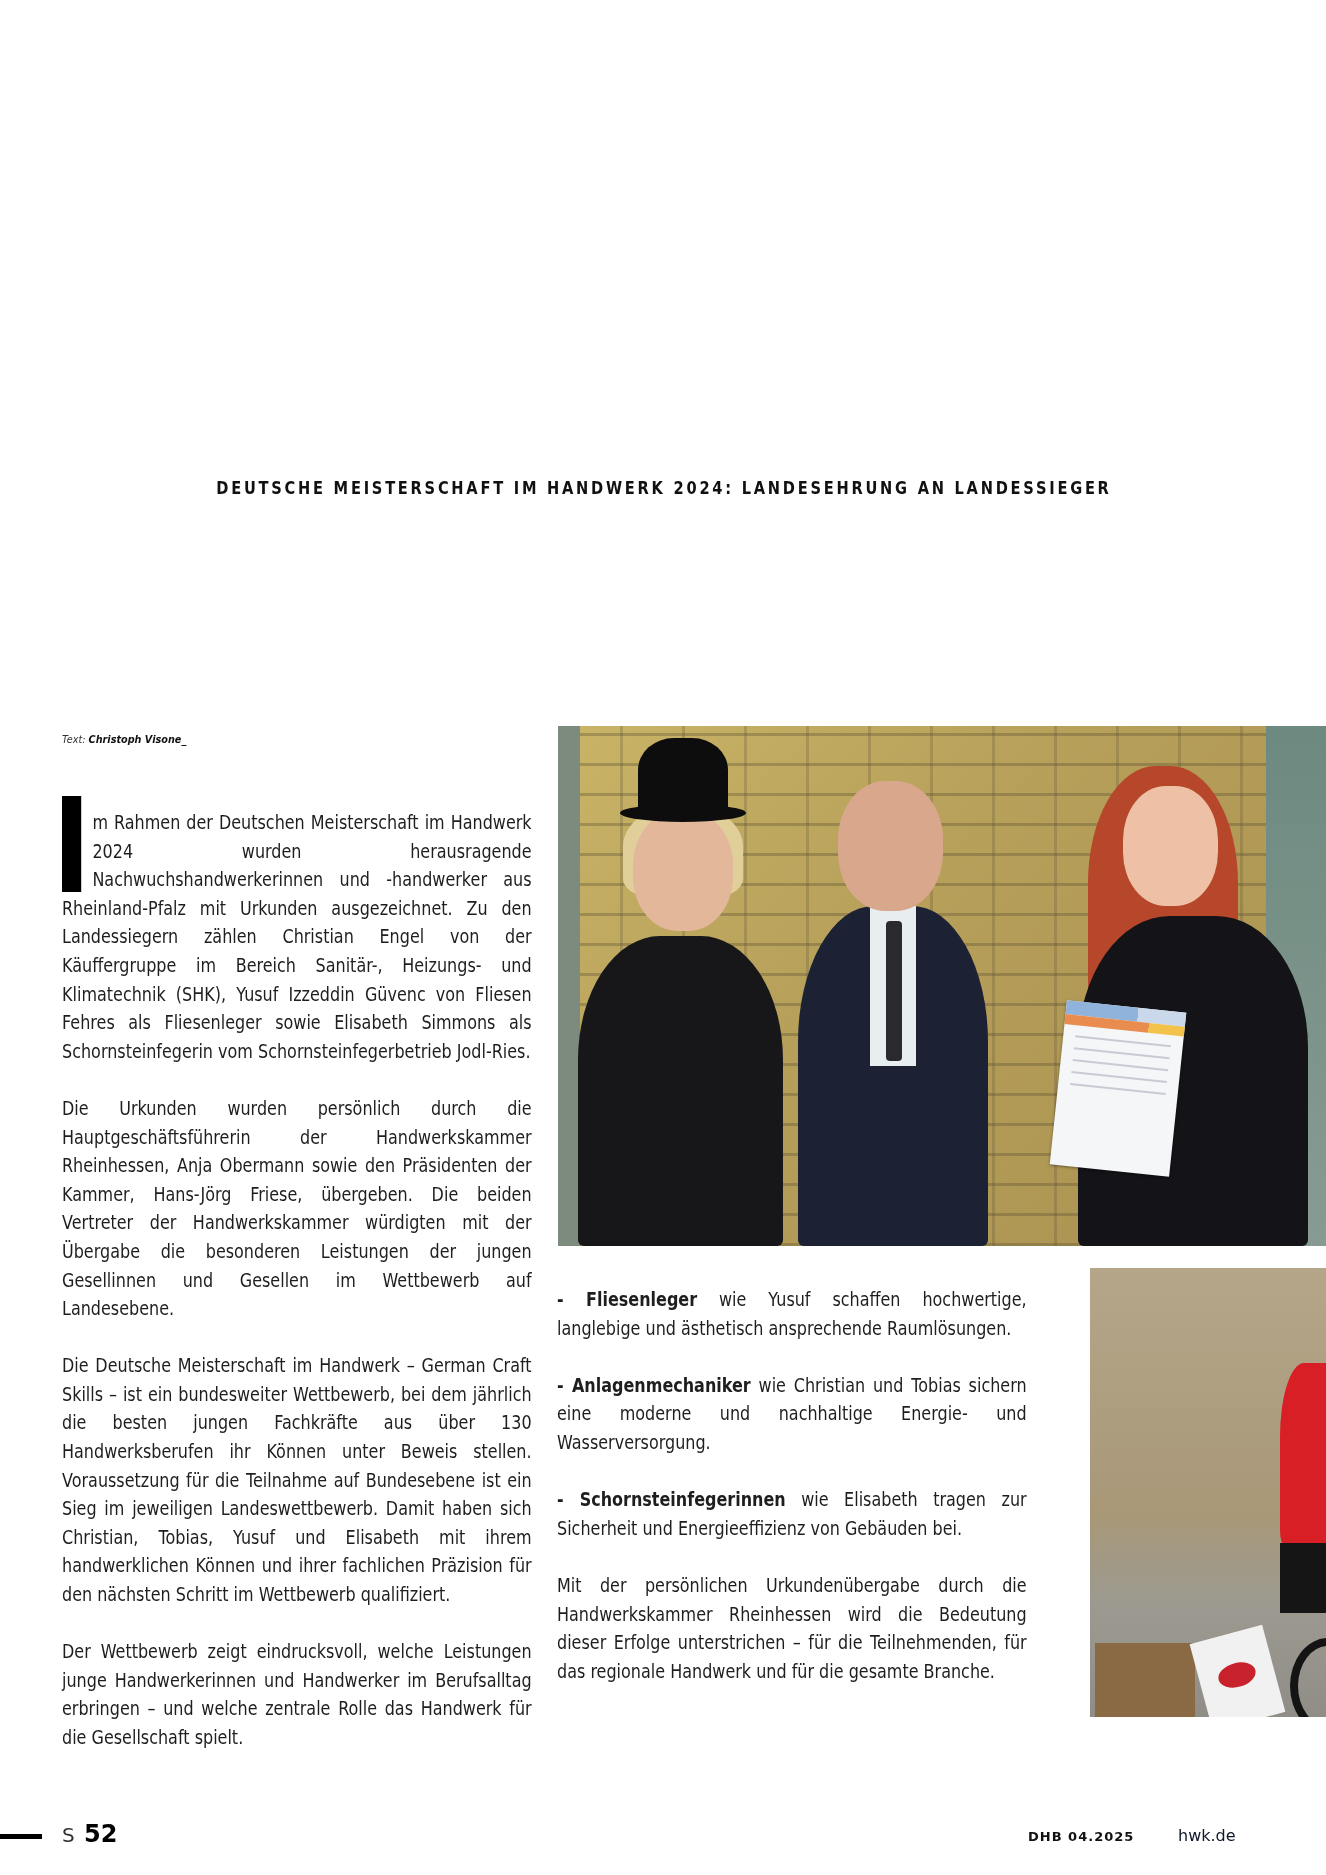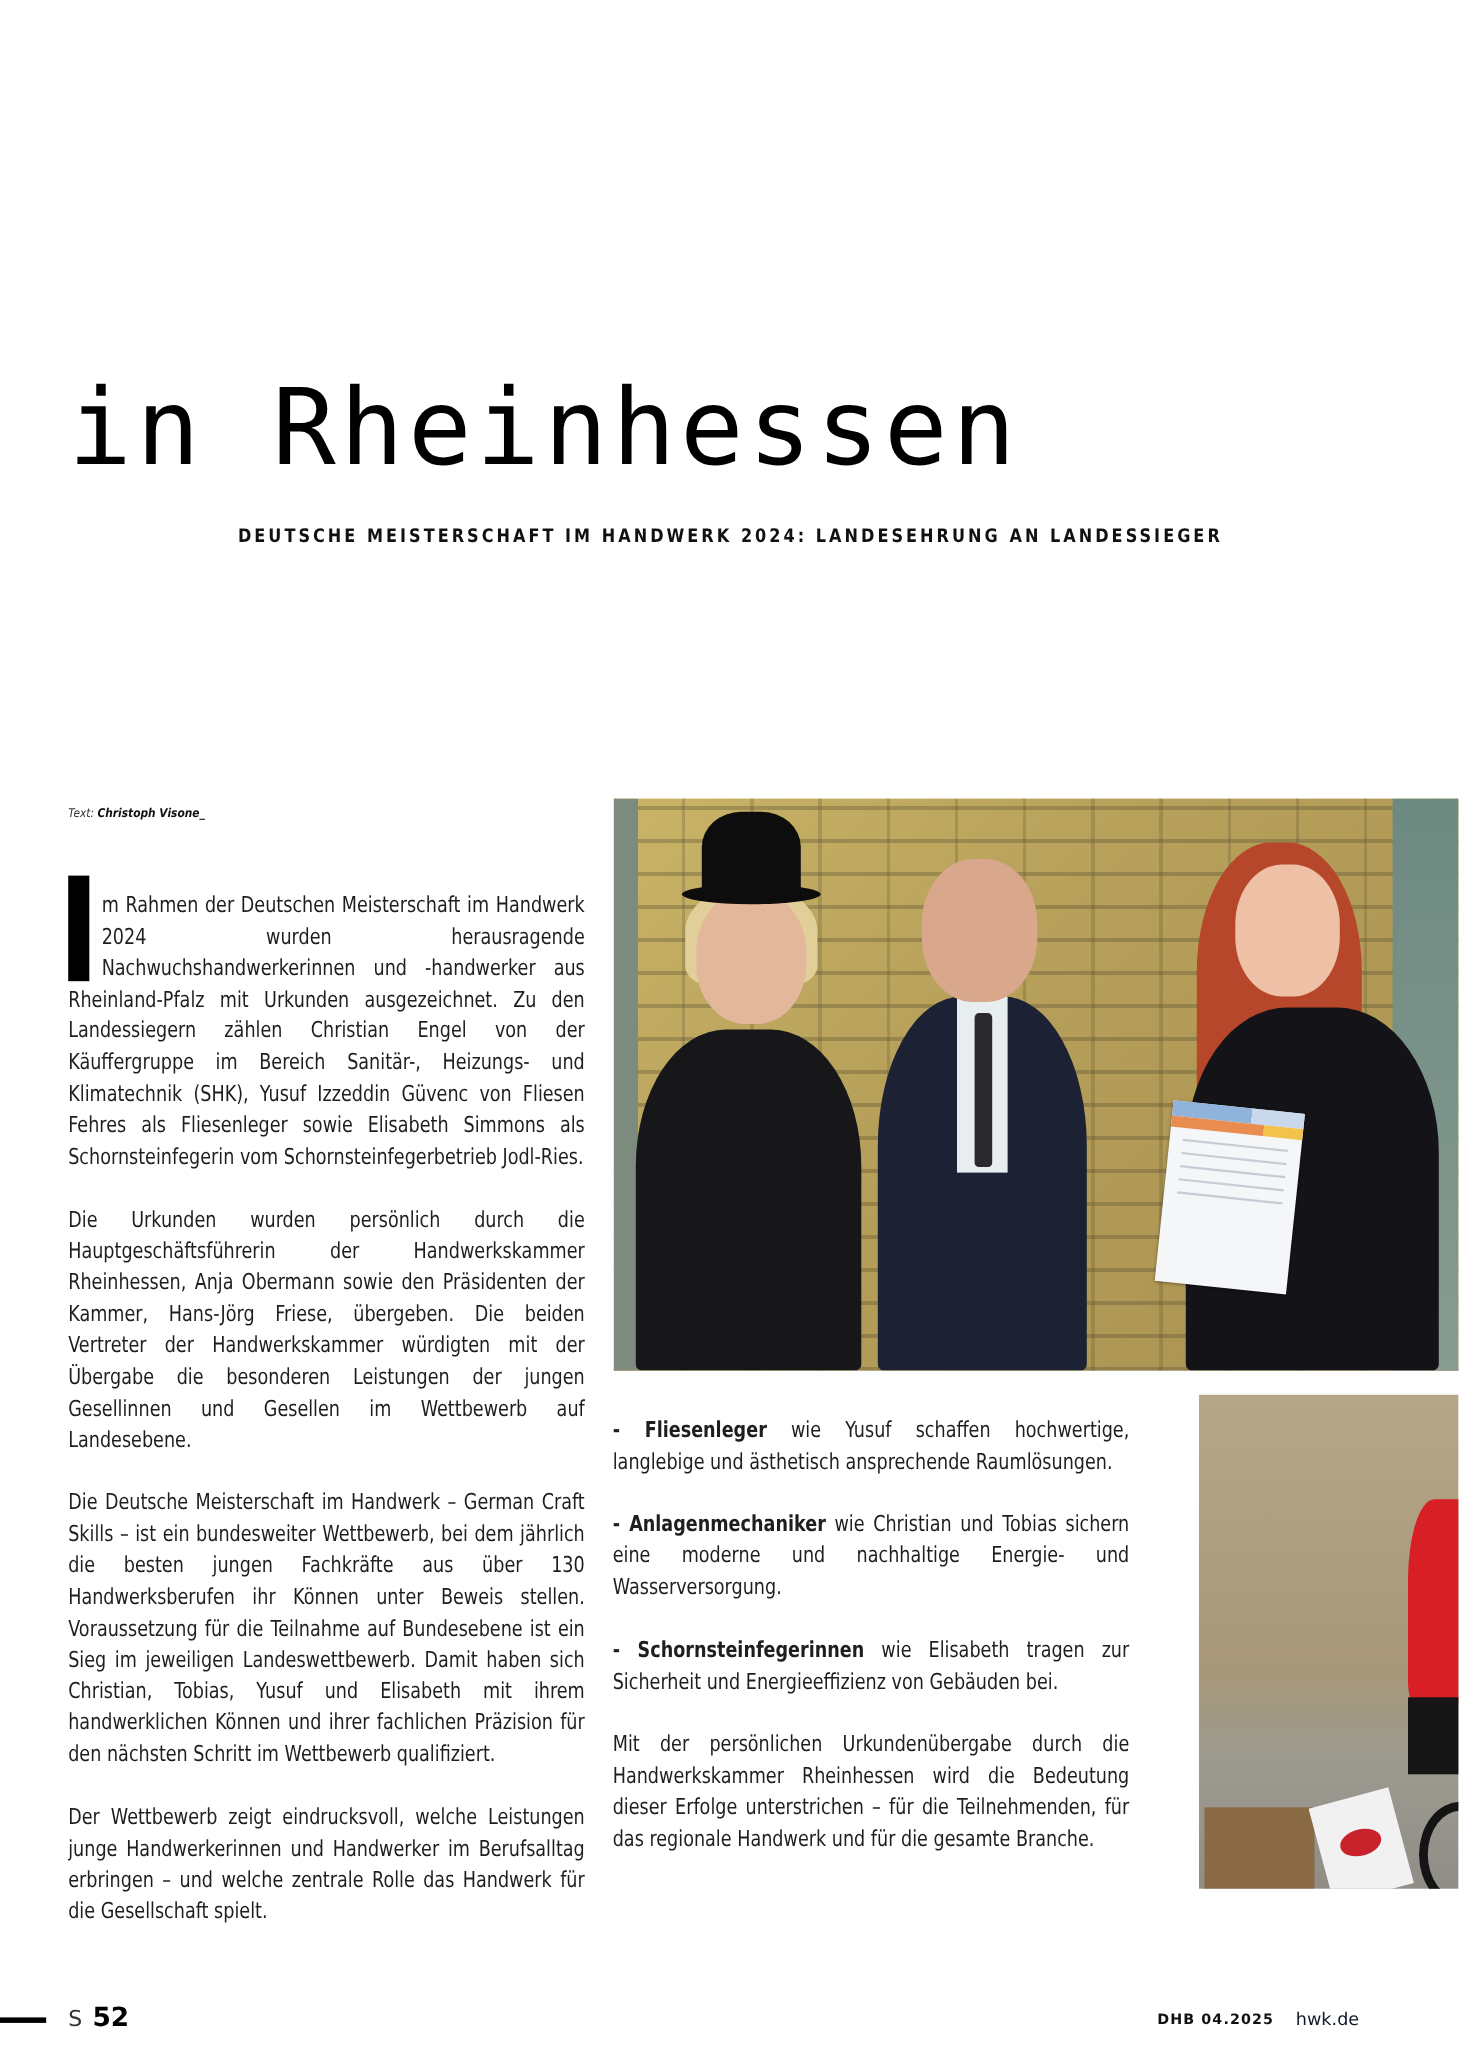--- a/index.html
+++ b/index.html
@@ -75,29 +75,28 @@
     }
     .photo-secondary .red-shirt { position:absolute; left:190px; top:95px; width:60px; height:185px; background:#d91f26; border-radius: 40% 0 0 10%; }
     .photo-secondary .dark-pants { position:absolute; left:190px; top:275px; width:60px; height:70px; background:#151515; }
     .photo-secondary .box { position:absolute; left:5px; top:375px; width:100px; height:74px; background:#8a6a45; }
     .photo-secondary .paper { position:absolute; left:110px; top:365px; width:75px; height:90px; background:#f1f1f1; transform: rotate(-15deg); }
     .photo-secondary .logo-red { position:absolute; left:128px; top:395px; width:38px; height:24px; background:#c8232c; border-radius:50%; transform: rotate(-15deg); }
     .photo-secondary .bucket { position:absolute; left:200px; top:370px; width:60px; height:80px; border:8px solid #141414; border-radius:50%; }
     .footer-rule { position: absolute; left: 0; top: 1834px; width: 42px; height: 5px; background: #000; }
     .footer-s { position: absolute; left: 62px; top: 1823px; font-family: "DejaVu Sans", sans-serif; font-size: 20px; color: #333; }
     .footer-page { position: absolute; left: 84px; top: 1820px; font-family: "DejaVu Sans", sans-serif; font-weight: 700; font-size: 24px; color: #000; }
-    .footer-issue { position: absolute; left: 1052px; top: 1829px; font-family: "DejaVu Sans", sans-serif; font-weight: 700; font-size: 13px; letter-spacing: 1px; color: #111; text-align: center; }
+    .footer-issue { position: absolute; left: 1028px; top: 1829px; font-family: "DejaVu Sans", sans-serif; font-weight: 700; font-size: 13px; letter-spacing: 1px; color: #111; text-align: center; }
     .footer-site { position: absolute; left: 1178px; top: 1826px; font-family: "DejaVu Sans", sans-serif; font-size: 16px; color: #0f172a; }
   </style>
 </head>
 <body>
 
 <h1 class="title">
   <br>
-  <span>in Rheinhessen</span>
 </h1>
 
 <div class="subtitle">DEUTSCHE MEISTERSCHAFT IM HANDWERK 2024: LANDESEHRUNG AN LANDESSIEGER</div>
 
 <div class="byline">
   <span>Text:</span>
   <b>Christoph Visone_</b>
 </div>
 
 <div class="col col-left">

